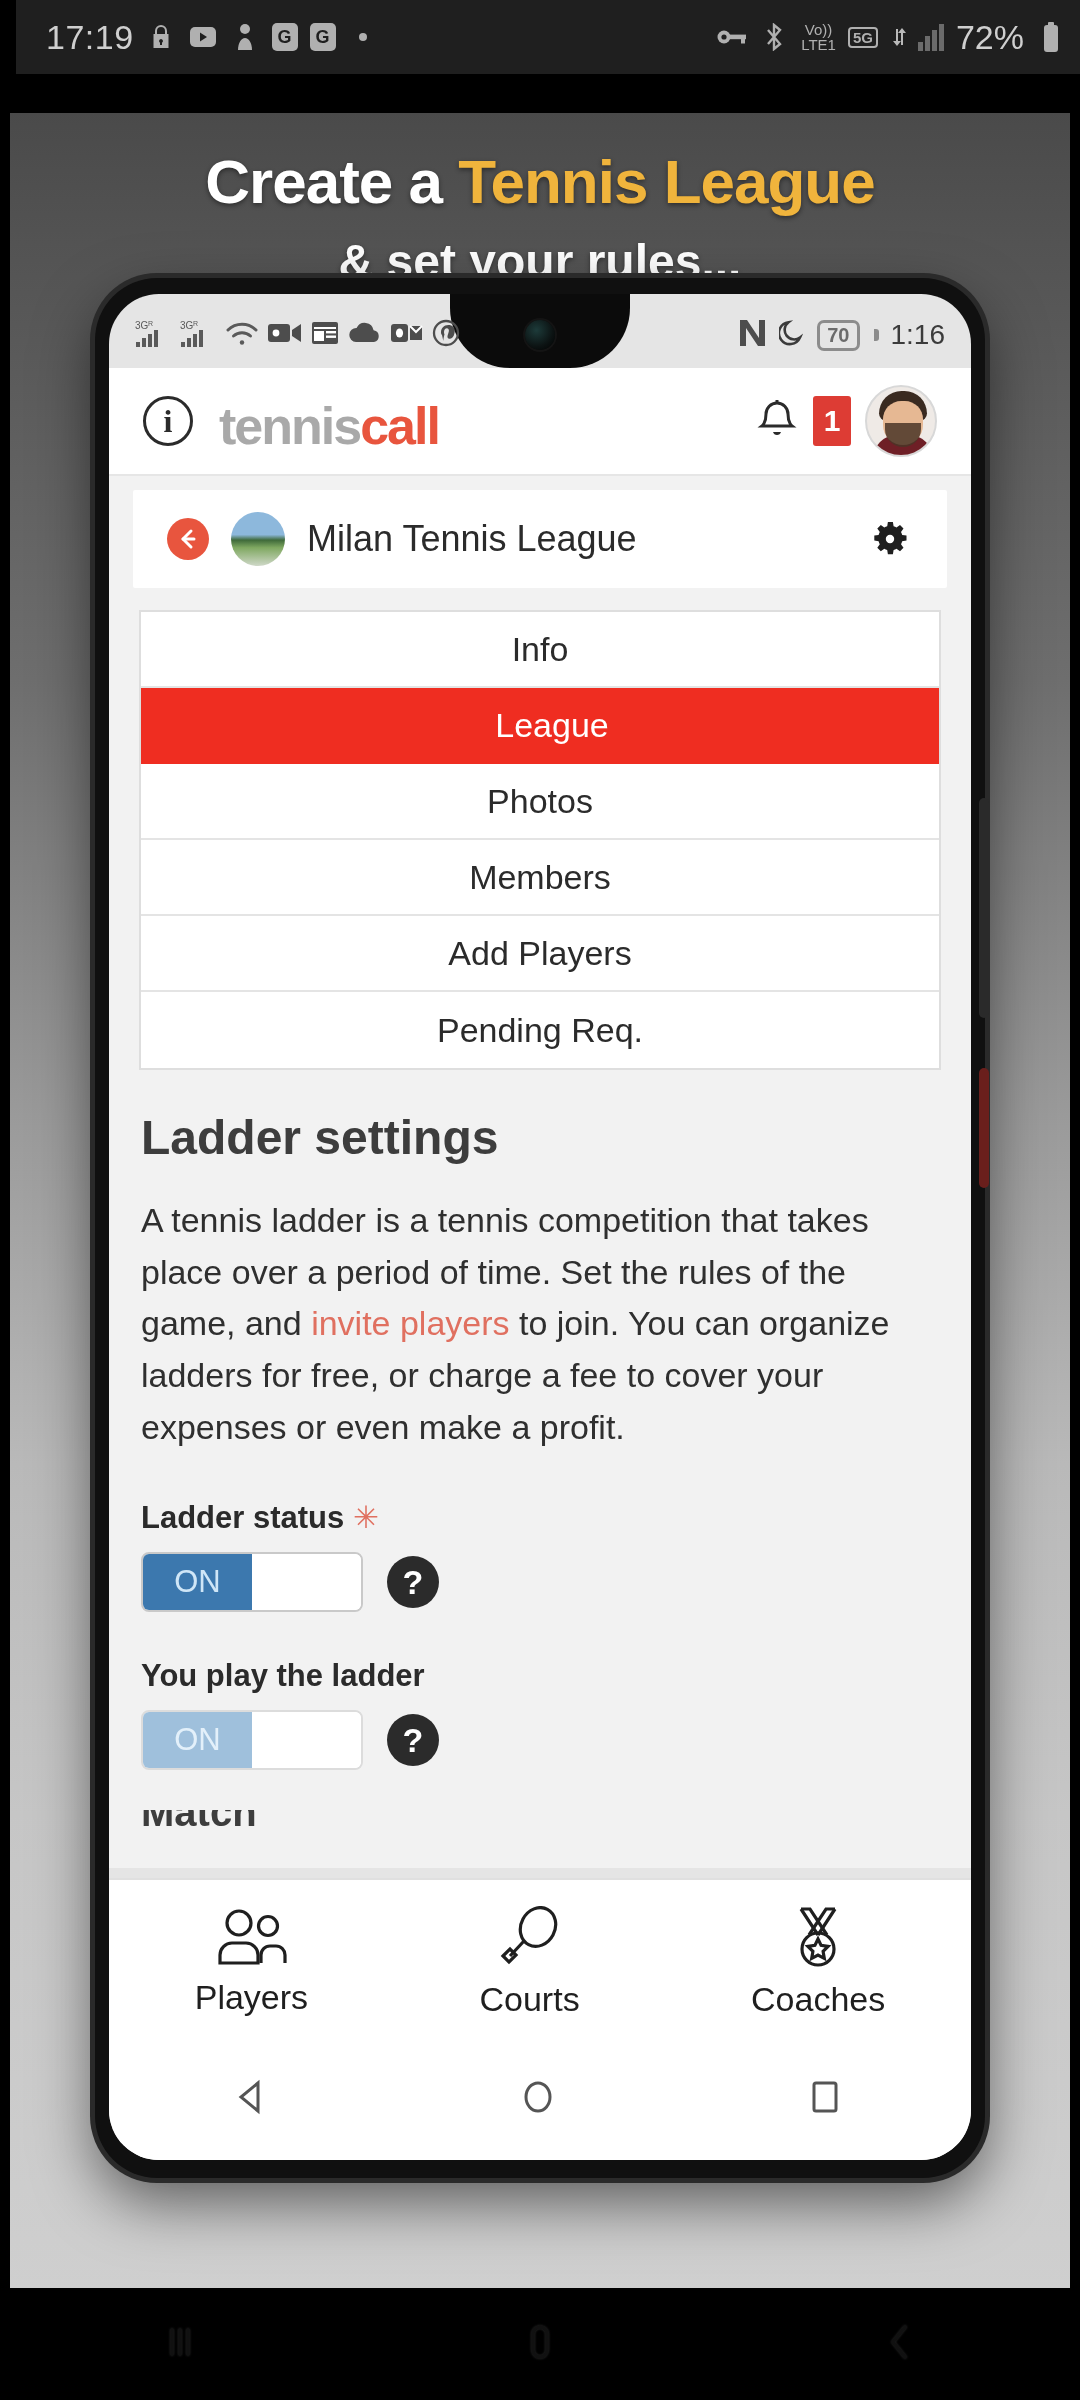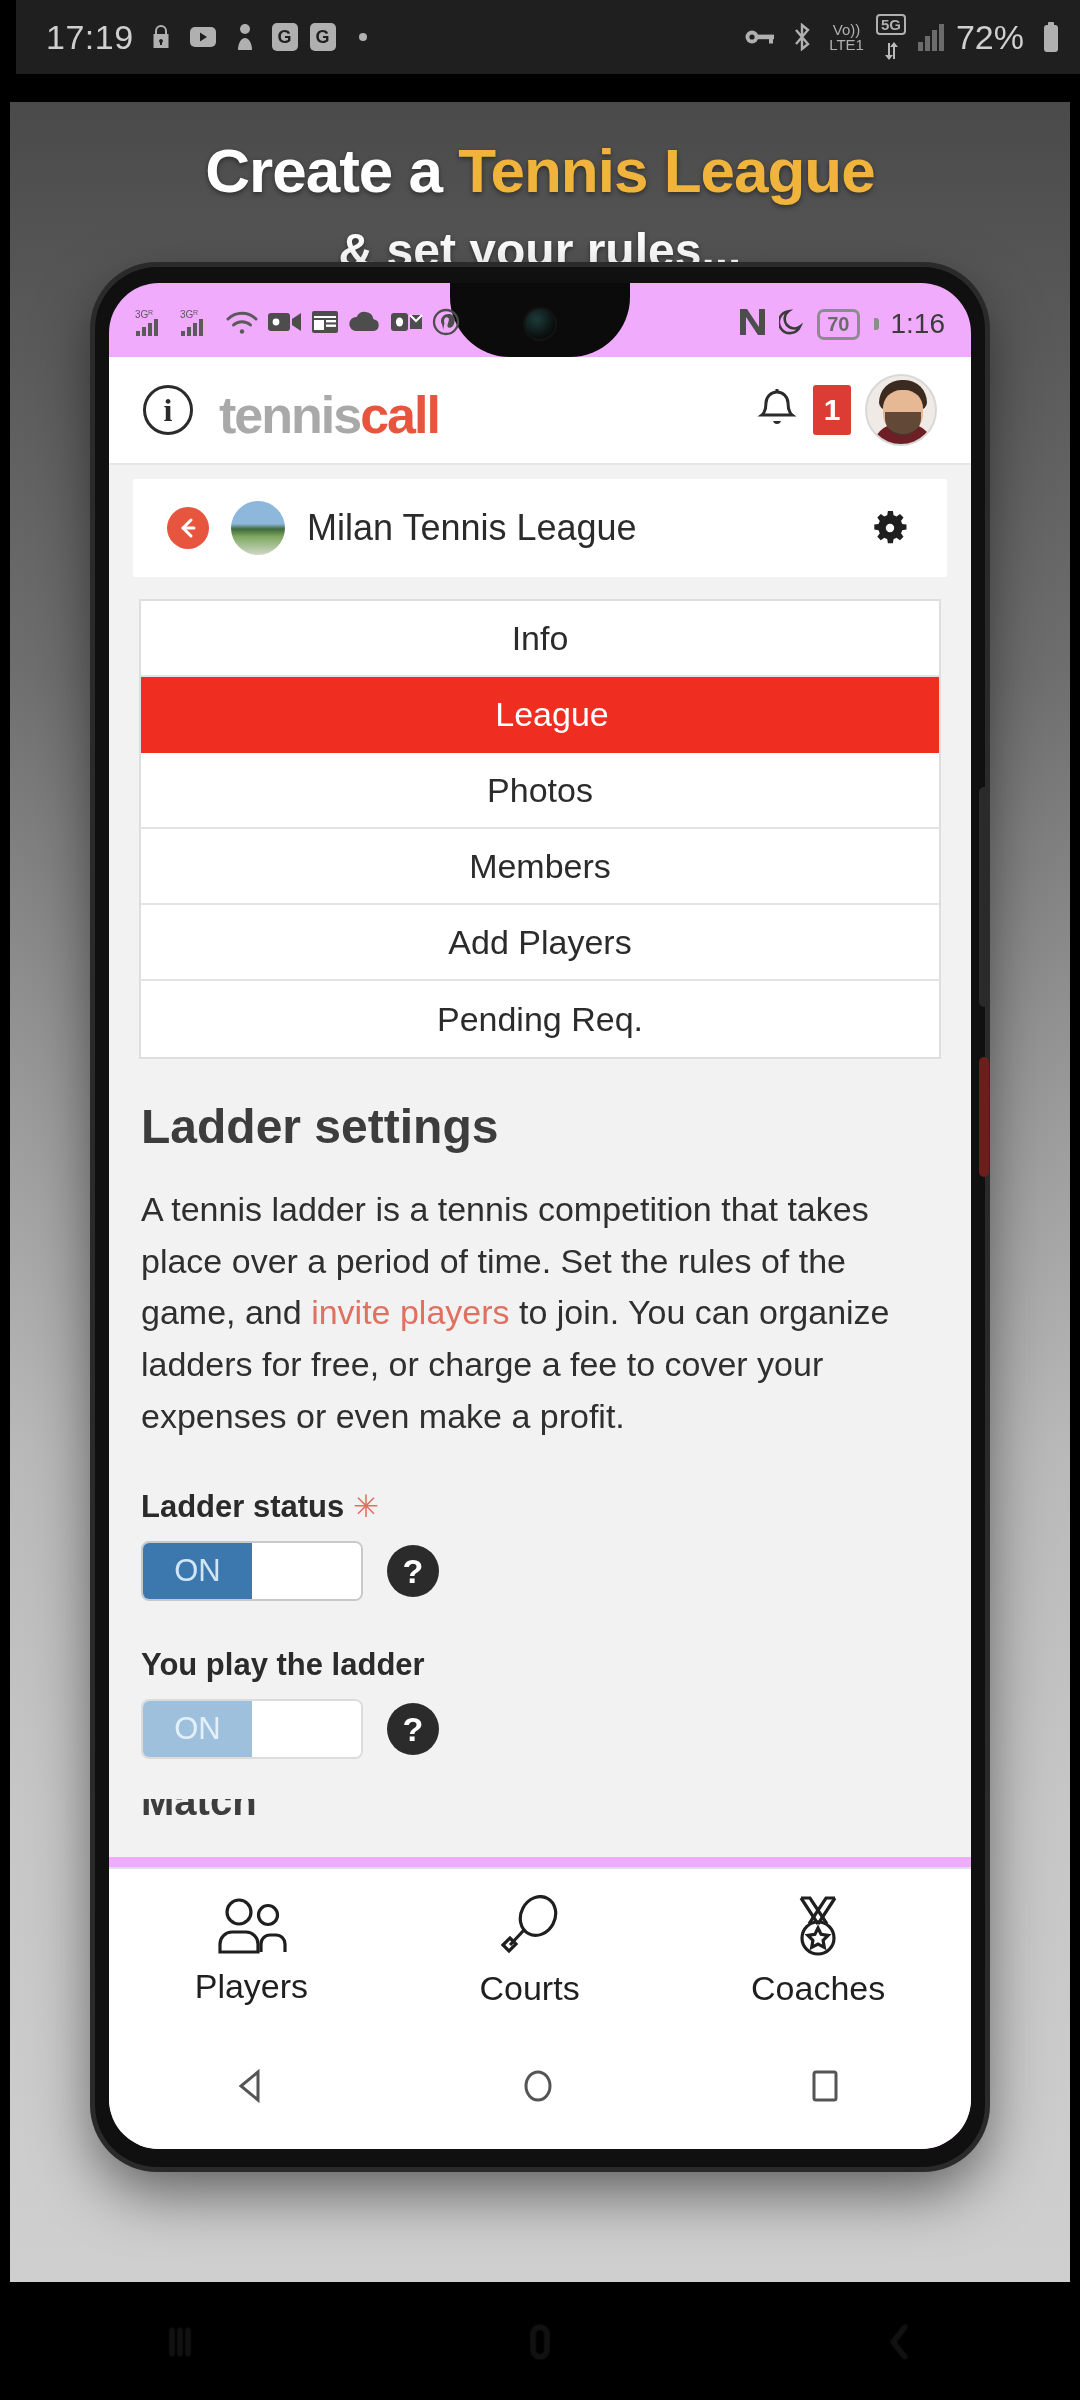--- a/index.html
+++ b/index.html
@@ -20,29 +20,29 @@
   }
   .os-left { display:flex; align-items:center; gap:12px; }
   .os-clock { font-size:34px; letter-spacing:0.5px; color:#cfcfcf; font-family:"Liberation Sans",sans-serif; }
   .os-ic { width:30px; height:30px; display:inline-flex; align-items:center; justify-content:center; color:#b0b0b0; }
   .os-ic svg { display:block; }
   .os-right { display:flex; align-items:center; gap:12px; }
   .os-batt { font-size:34px; color:#cfcfcf; }
   .sq-ic { background:#b0b0b0; color:#1f1f1f; border-radius:5px; font-size:18px;
            width:26px; height:28px; display:flex; align-items:center; justify-content:center; font-weight:bold;}
   .volte { display:flex; flex-direction:column; align-items:center; line-height:1; color:#b0b0b0; font-size:15px; }
-  .fiveg { display:flex; align-items:center; gap:6px;flex-direction:column; }
+  .fiveg { display:flex; align-items:center; gap:14px; }
   .fiveg-box { border:2px solid #b0b0b0; border-radius:4px; color:#b0b0b0; font-size:15px; font-weight:bold; padding:0 3px; }
 
   
   .black-gap { position:absolute; left:0; top:74px; width:1080px; height:34px; background:#000; }
 
   
   .promo {
-    position:absolute; left:10px; top:102px; width:1060px; height:2180px;
+    position:absolute; left:10px; top:113px; width:1060px; height:2180px;
     background:linear-gradient(180deg,#4a4a4a 0%,#535353 6%,#6e6e6e 26%,#9a9a9a 46%,#b9b9b9 62%,#c6c6c6 78%,#cfcfcf 100%);
     overflow:hidden;
   }
   .promo-head { position:absolute; left:0; top:0; width:1060px; text-align:center; padding-top:36px; }
   .promo-l1 { font-size:62px; font-weight:bold; color:#ffffff; letter-spacing:-1px;
               text-shadow:0 2px 5px rgba(0,0,0,.45); line-height:1.05; }
   .promo-l1 .hl { color:#f0b43c; }
   .promo-l2 { font-size:48px; font-weight:bold; color:#ffffff; margin-top:20px;
               text-shadow:0 2px 5px rgba(0,0,0,.45); }
 
@@ -56,21 +56,21 @@
   .phone-side {
     position:absolute; right:-4px; top:520px; width:10px; height:220px;
     background:#2a2a2a; border-radius:6px;
   }
   .phone-side2 {
     position:absolute; right:-4px; top:790px; width:10px; height:120px;
     background:#6a1f1c; border-radius:6px;
   }
   .screen {
     position:relative; width:100%; height:100%;
-    background:#f0abfc; border-radius:50px; overflow:hidden;
+    background:#e5e5e5; border-radius:50px; overflow:hidden;
   }
 
   
   .notch {
     position:absolute; left:50%; top:0; transform:translateX(-50%);
     width:180px; height:74px; background:#0b0b0b;
     border-bottom-left-radius:60px; border-bottom-right-radius:60px;
     z-index:6;
   }
   .cam { position:absolute; left:50%; top:26px; transform:translateX(-50%);

